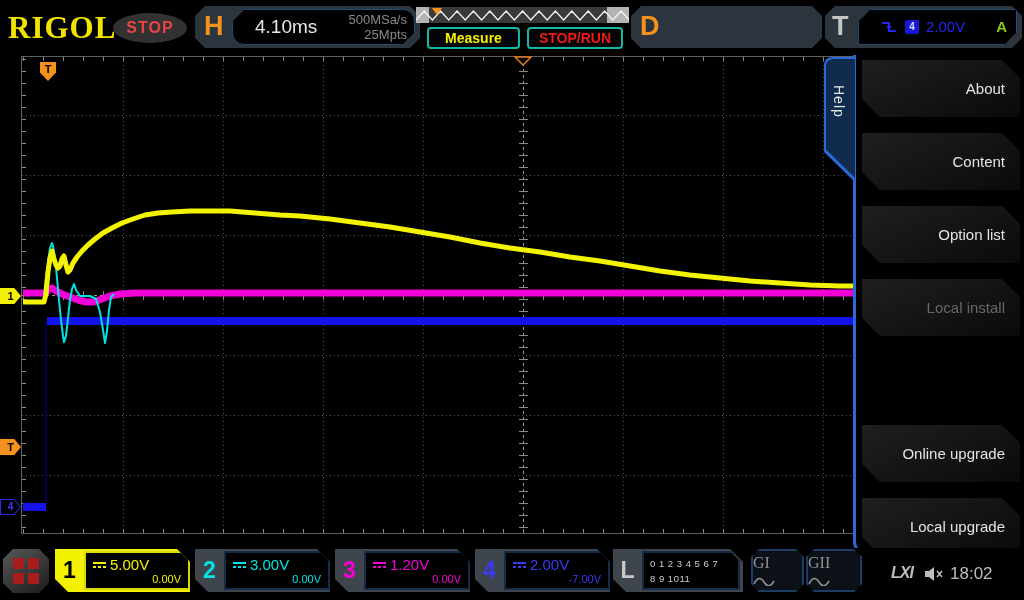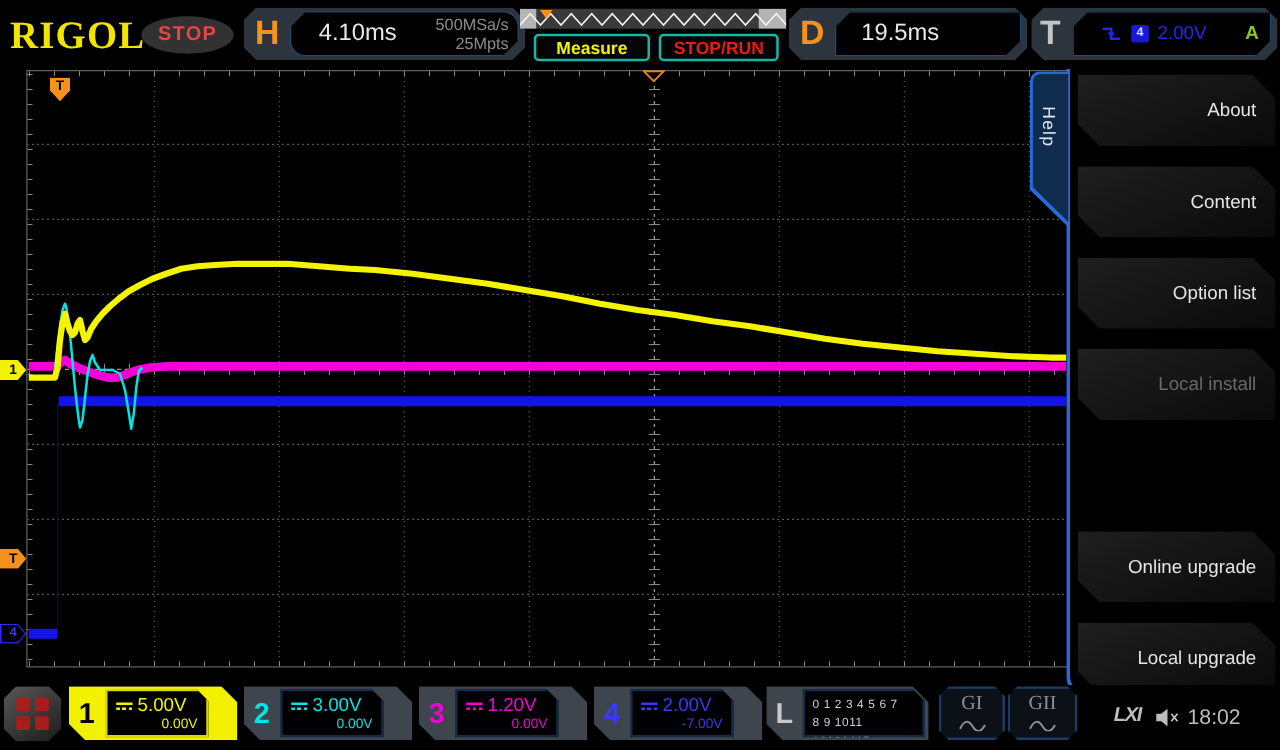--- a/index.html
+++ b/index.html
@@ -89,42 +89,42 @@
 
   
   #bottom-bar{left:0;top:548px;width:1024px;height:52px;background:#000;}
   #sys-menu-btn{left:3px;top:1px;width:46px;height:44px;background:linear-gradient(145deg,#585858,#1c1c1c);
         clip-path:polygon(0 10px,10px 0,calc(100% - 10px) 0,100% 10px,100% calc(100% - 10px),calc(100% - 10px) 100%,10px 100%,0 calc(100% - 10px));}
   .redsq{position:absolute;width:11px;height:11px;background:#a81c1c;border-radius:1px;}
   .ch-box{position:absolute;top:1px;width:135px;height:43px;
         clip-path:polygon(0 0,calc(100% - 13px) 0,100% 13px,100% 100%,13px 100%,0 calc(100% - 13px));}
   .ch-num{position:absolute;left:0;top:0;width:29px;height:43px;font-size:23px;font-weight:bold;
         text-align:center;line-height:43px;}
-  .ch-inner{position:absolute;left:29px;top:2px;width:83px;height:39px;background:#000;box-sizing:border-box;
+  .ch-inner{position:absolute;left:29px;top:2px;width:106px;height:39px;background:#000;box-sizing:border-box;
         clip-path:polygon(0 0,calc(100% - 10px) 0,100% 10px,100% 100%,0 100%);}
   .ch-row1{position:absolute;left:24px;top:3px;font-size:15px;}
   .ch-row2{position:absolute;right:7px;top:20px;font-size:11px;}
   .coup{position:absolute;left:7px;top:9px;width:13px;height:7px;}
   .coup .l1{position:absolute;left:0;top:0;width:13px;height:2px;}
   .coup .l2{position:absolute;left:0;top:4px;width:13px;height:2px;}
   #ch1-box{left:55px;background:#f2f200;}
   #ch1-box .ch-inner{border:2px solid #d8d800;}
   #ch2-box{left:195px;background:#3e454c;}
   #ch3-box{left:335px;background:#3e454c;}
   #ch4-box{left:475px;background:#3e454c;}
   .ch-inner-dk{border:2px solid #142c47;}
   #la-box{left:613px;top:1px;width:130px;height:43px;background:#3e454c;position:absolute;
         clip-path:polygon(0 0,calc(100% - 13px) 0,100% 13px,100% 100%,13px 100%,0 calc(100% - 13px));}
   #la-box .ch-num{color:#c8c8c8;}
   #la-inner{position:absolute;left:29px;top:2px;width:98px;height:39px;background:#000;box-sizing:border-box;
         border:2px solid #142c47;clip-path:polygon(0 0,calc(100% - 10px) 0,100% 10px,100% 100%,0 100%);
         color:#cfcfcf;font-size:9.5px;line-height:15px;padding:3px 0 0 6px;letter-spacing:0.5px;}
   .gen-box{position:absolute;top:1px;height:43px;background:#0c1118;border:2px solid #1c3c64;box-sizing:border-box;
         clip-path:polygon(0 8px,8px 0,calc(100% - 8px) 0,100% 8px,100% calc(100% - 8px),calc(100% - 8px) 100%,8px 100%,0 calc(100% - 8px));
-        color:#909090;text-align:center;}
+        color:#909090;text-align:left;}
   #gi-box{left:751px;width:53px;}
   #gii-box{left:806px;width:56px;}
   .gen-label{font-family:"Liberation Serif",serif;font-size:16px;margin-top:3px;}
   #lxi{left:891px;top:564px;color:#bdbdbd;font-weight:bold;font-style:italic;font-size:16px;letter-spacing:-1px;}
   #clock{left:950px;top:564px;color:#bdbdbd;font-size:17px;}
 </style>
 </head>
 <body>
 
 <div id="screen">
@@ -150,23 +150,20 @@
         <rect x="191" y="0" width="22" height="16" fill="#b4b4b4"></rect>
         <polyline id="zigzag-line" fill="none" stroke="#f4f4f4" stroke-width="1.3" points="0,13 8.2,4 16.4,13 24.599999999999998,4 32.8,13 41,4 49.199999999999996,13 57.39999999999999,4 65.6,13 73.8,4 82,13 90.19999999999999,4 98.39999999999999,13 106.6,4 114.79999999999998,13 122.99999999999999,4 131.2,13 139.39999999999998,4 147.6,13 155.79999999999998,4 164,13 172.2,4 180.39999999999998,13 188.6,4 196.79999999999998,13 204.99999999999997,4 213.2,13 "></polyline>
         <polygon points="16,1 26,1 21,8" fill="#f5921e"></polygon>
       </svg>
     </div>
     <div class="abs btn-top" id="measure-btn">Measure</div>
     <div class="abs btn-top" id="stoprun-btn">STOP/RUN</div>
 
     <div class="abs tb-block" id="d-block">
       <div class="tb-letter" style="left:9px;color:#f5921e;">D</div>
-      <div class="tb-inner" id="d-inner">
-        <div id="d-value">19.5ms</div>
-      </div>
     </div>
 
     <div class="abs tb-block" id="t-block">
       <div class="tb-letter" style="left:7px;color:#c4c4c4;">T</div>
       <div class="tb-inner" id="t-inner">
         <svg width="16" height="16" style="position:absolute;left:22px;top:9px">
           <path d="M1,4 H8 V12 H15" fill="none" stroke="#2525f0" stroke-width="2"></path>
           <polygon points="5,7 11,7 8,11" fill="#2525f0"></polygon>
         </svg>
         <div id="t-badge">4</div>

